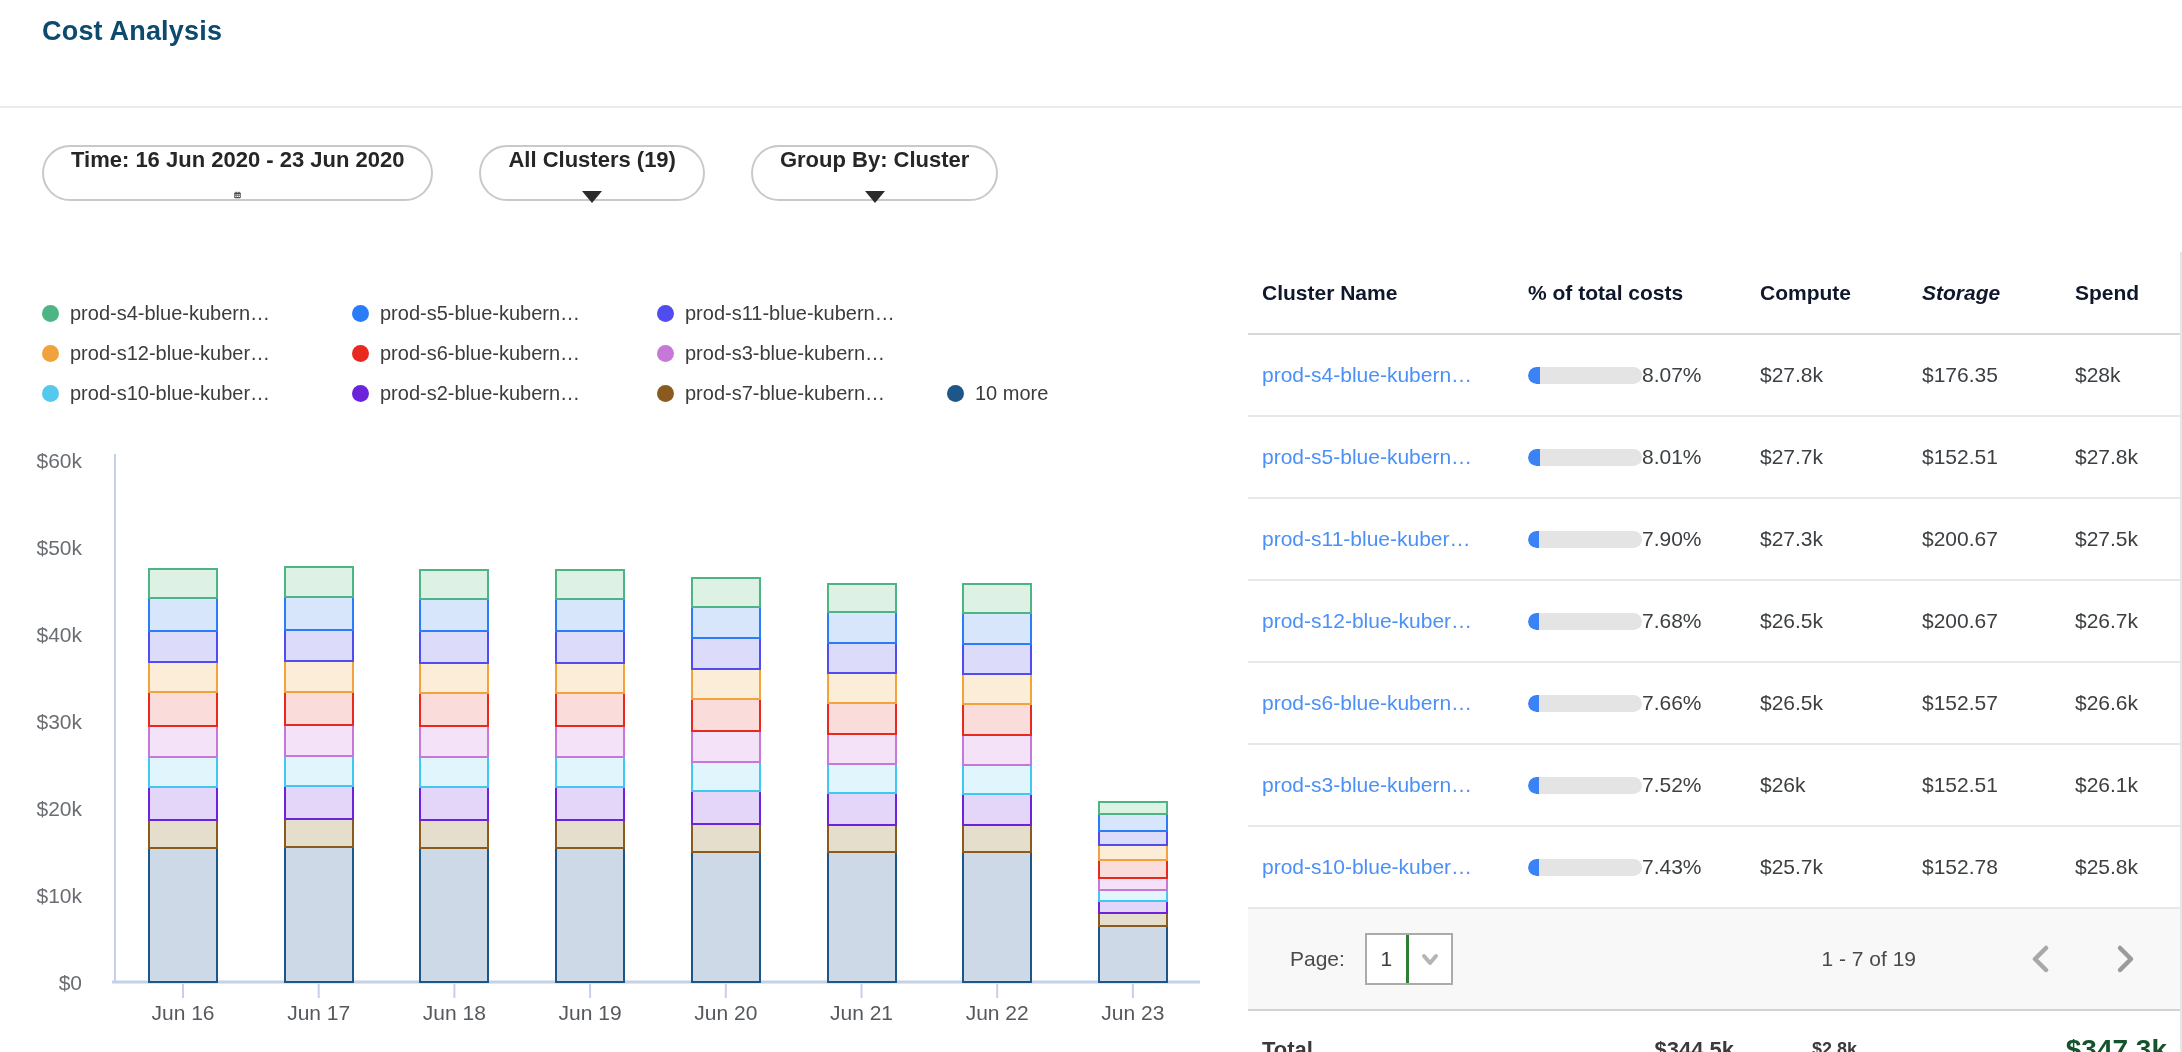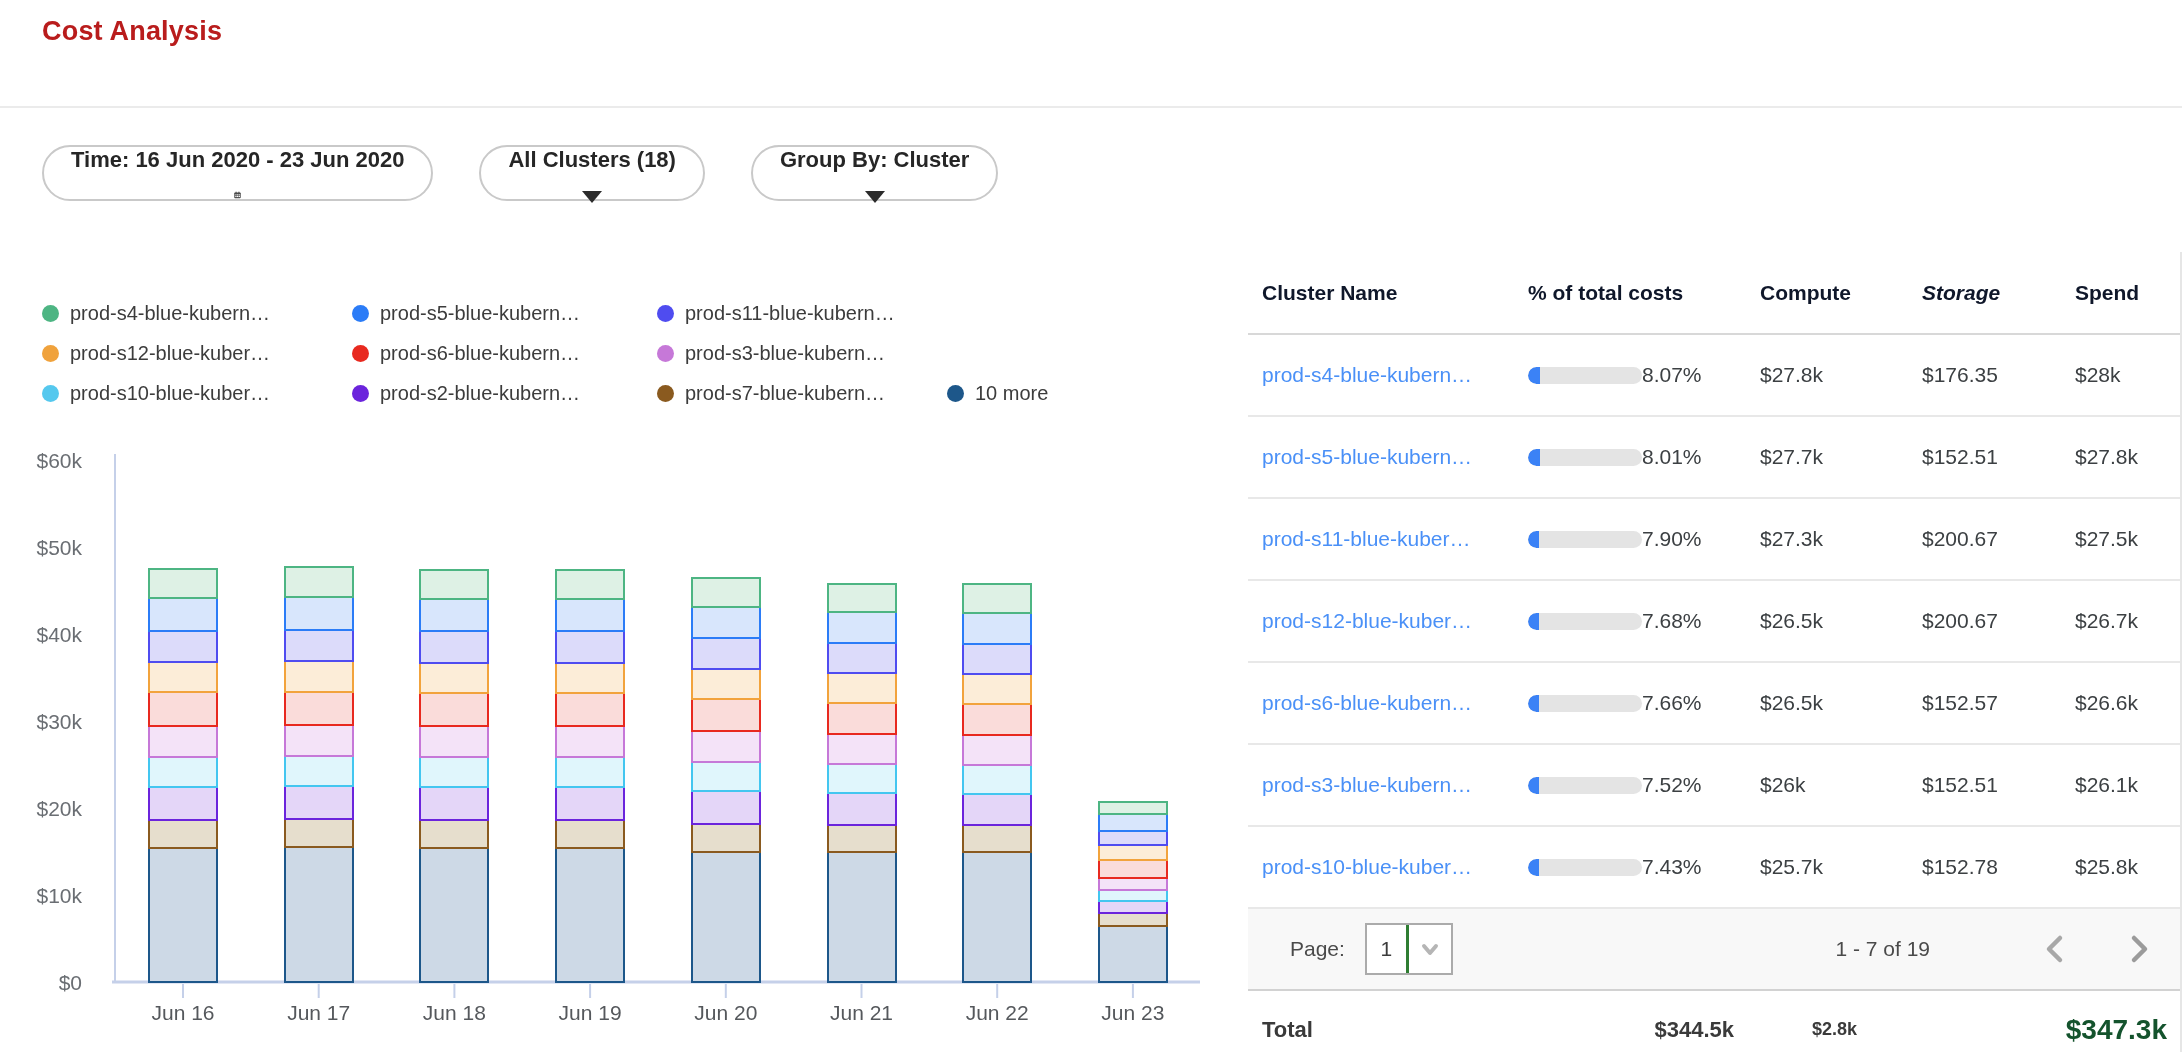--- a/index.html
+++ b/index.html
@@ -1,21 +1,21 @@
 <!DOCTYPE html>
 <html><head>
 <meta charset="utf-8">
 <style>
   html,body{margin:0;padding:0;}
   body{
     width:2182px;height:1052px;position:relative;overflow:hidden;
     background:#ffffff;font-family:"Liberation Sans","DejaVu Sans",sans-serif;
     -webkit-font-smoothing:antialiased;
   }
-  .page-title{position:absolute;left:42px;top:16px;font-size:27px;font-weight:700;color:#b91c1c;letter-spacing:.2px;}
+  .page-title{position:absolute;left:42px;top:16px;font-size:27px;font-weight:700;color:#0c4a6e;letter-spacing:.2px;}
   .top-divider{position:absolute;left:0;top:106px;width:2182px;height:2px;background:#ebebeb;}
 
   
   .filters{position:absolute;left:42px;top:145px;display:flex;gap:46px;}
   .pill{display:inline-flex;align-items:center;gap:18px;height:56px;border:2px solid #c9c9c9;
         border-radius:30px;padding:0 27px;font-size:22px;font-weight:700;color:#262626;background:#fff;cursor:pointer;box-sizing:border-box;flex-direction:column;}
   .caret-down{width:0;height:0;border-left:10px solid transparent;border-right:10px solid transparent;border-top:12px solid #2b2b2b;}
 
   
   .legend{position:absolute;left:42px;top:293px;display:grid;grid-template-columns:310px 305px 290px auto;grid-auto-rows:40px;align-items:center;}
@@ -33,22 +33,22 @@
   .trow{height:80px;border-bottom:2px solid #e8e8e8;font-size:21px;color:#3c4043;}
   .trow .c1{padding-left:14px;overflow:hidden;white-space:nowrap;}
   .trow .c3,.trow .c4,.trow .c5{padding-left:19px;}
   .trow .c5{padding-left:27px;}
   .cluster-link{color:#4a90f7;cursor:pointer;text-decoration:none;}
   .pct-cell{display:flex;align-items:center;padding-left:12px;}
   .pct-bar{width:114px;height:17px;background:#e4e4e4;border-radius:9px;overflow:hidden;flex:0 0 auto;}
   .pct-fill{height:100%;background:#3b82f6;border-radius:9px 0 0 9px;}
 
   
-  .pagination{height:82px;background:#f8f8f8;border-bottom:2px solid #d2d2d2;display:flex;align-items:center;
-              padding:0 26px 0 42px;box-sizing:border-box;font-size:21px;color:#4a4a4a;}
+  .pagination{height:102px;background:#f8f8f8;border-bottom:2px solid #d2d2d2;display:flex;align-items:center;
+              padding:0 40px 0 42px;box-sizing:border-box;font-size:21px;color:#4a4a4a;}
   .page-select{margin-left:20px;width:88px;height:52px;border:2px solid #ababab;background:#fff;display:flex;align-items:center;cursor:pointer;box-sizing:border-box;}
   .page-select .val{width:39px;text-align:center;font-size:21px;color:#3c3c3c;}
   .page-select .green-bar{width:3px;height:100%;background:#2e7d32;}
   .page-select .chev{flex:1;display:flex;align-items:center;justify-content:center;}
   .range{margin-left:auto;margin-right:56px;}
   .nav-arrow{width:30px;height:30px;margin-left:54px;cursor:pointer;display:flex;align-items:center;justify-content:center;}
 
   
   .total-row{display:grid;grid-template-columns:268px 230px 190px 246px;height:77px;align-items:center;font-weight:700;color:#3a3a3a;}
   .total-row .t-label{padding-left:14px;font-size:22px;}
@@ -71,21 +71,21 @@
       <rect x="19" y="2" width="4" height="7" rx="2" fill="#4a4a4a"></rect>
       <rect x="7" y="13" width="5" height="4" fill="#fff"></rect>
         <rect x="13.5" y="13" width="5" height="4" fill="#fff"></rect>
         <rect x="20" y="13" width="5" height="4" fill="#fff"></rect>
       <rect x="7" y="19.5" width="5" height="4" fill="#fff"></rect>
         <rect x="13.5" y="19.5" width="5" height="4" fill="#fff"></rect>
         <rect x="20" y="19.5" width="5" height="4" fill="#fff"></rect>
     </svg>
   </div>
   <div class="pill">
-    <span>All Clusters (18)</span>
+    <span>All Clusters (19)</span>
     <span class="caret-down"></span>
   </div>
   <div class="pill">
     <span>Group By: Cluster</span>
     <span class="caret-down"></span>
   </div>
 </div>
 
 <div class="legend" id="legend">
     <div class="legend-item">

